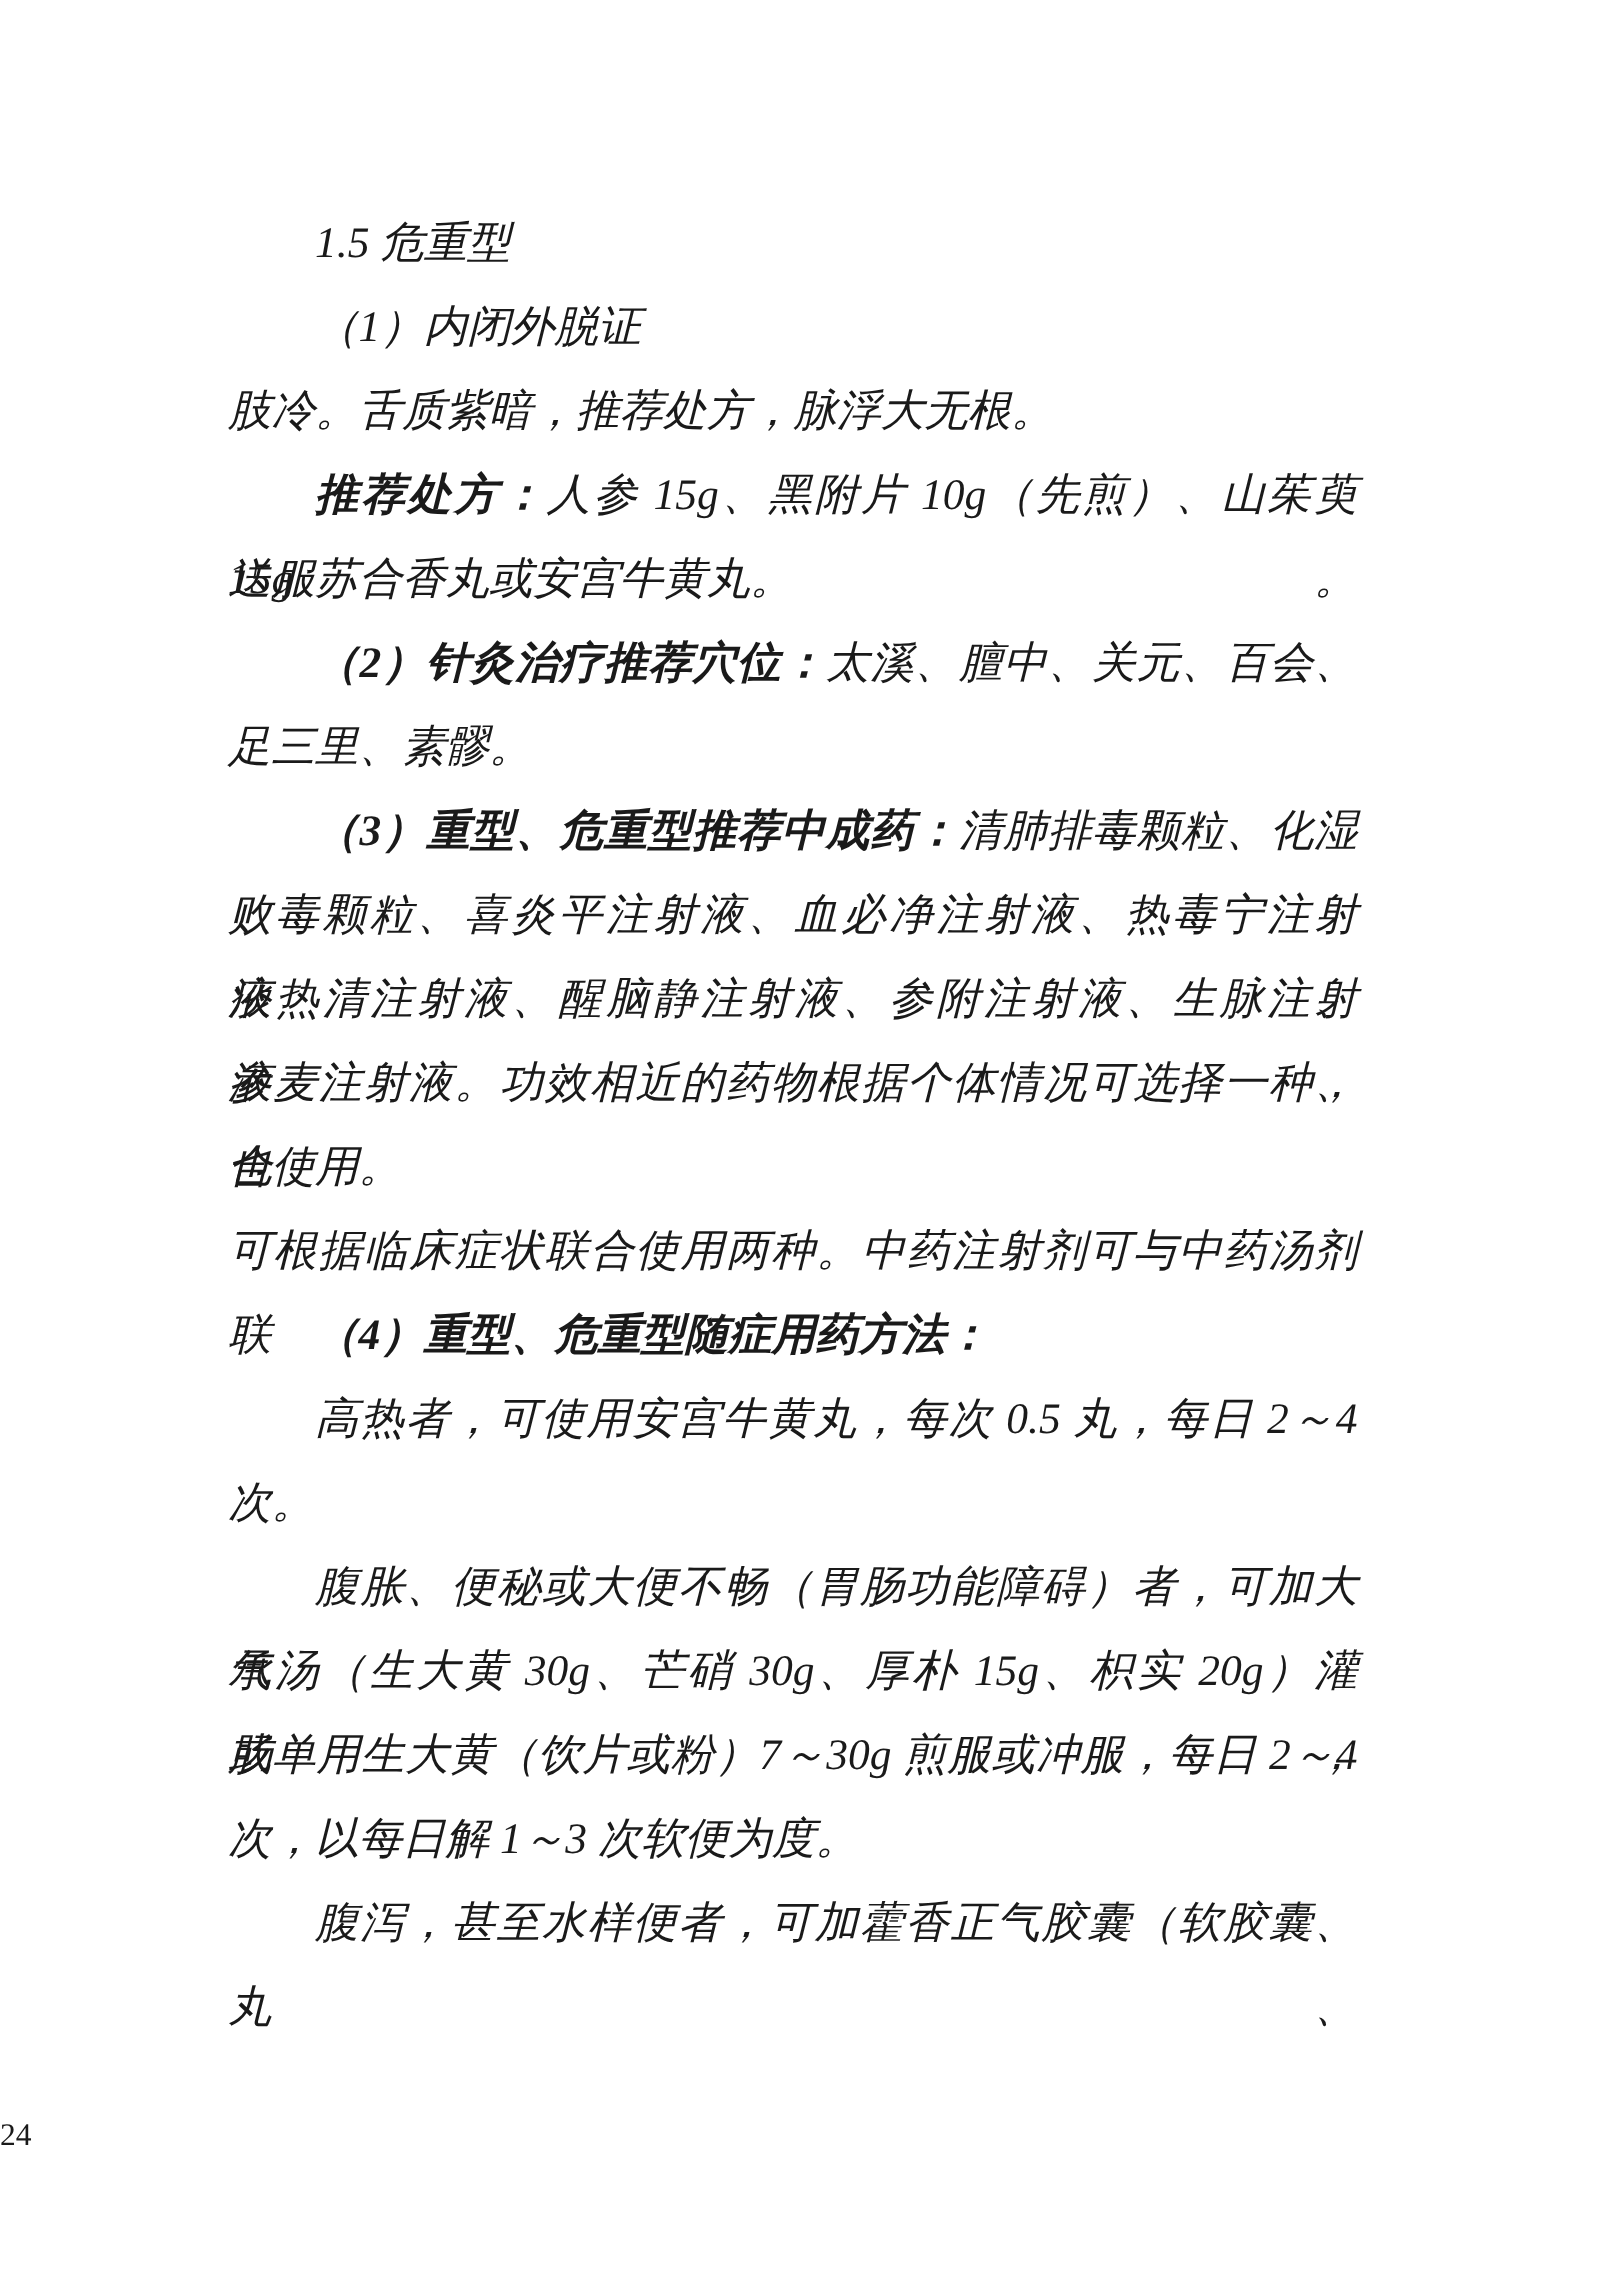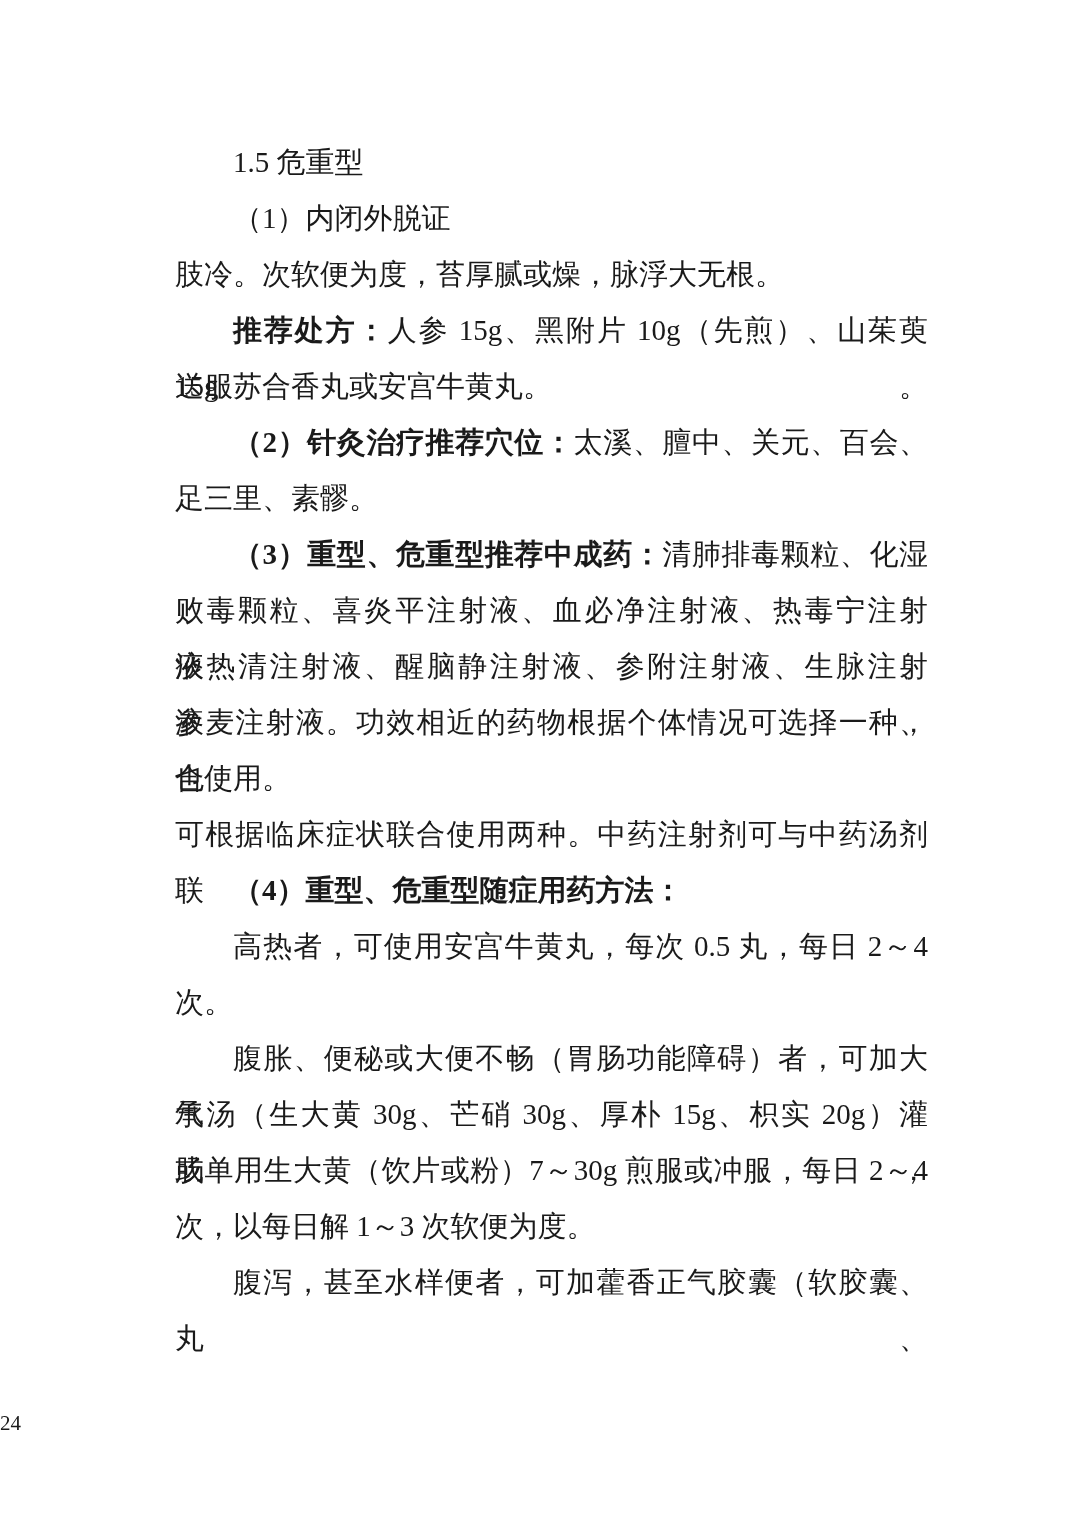--- a/index.html
+++ b/index.html
@@ -11,22 +11,23 @@
     height: 1527px;
     background: #ffffff;
     position: relative;
     overflow: hidden;
     font-family: "Liberation Serif", "DejaVu Serif", serif;
     color: #1a1a1a;
   }
   .doc-body {
     position: absolute;
     top: 134px;
-    left: 175px;
+    left: 152px;
     width: 753px;
+    font-style: italic;
   }
   .line {
     font-size: 29px;
     line-height: 56px;
     height: 56px;
     white-space: nowrap;
     text-align: left;
     color: #1a1a1a;
   }
   .line.indent {
@@ -49,21 +50,21 @@
     line-height: 30px;
     color: #1a1a1a;
   }
 </style>
 </head>
 <body>
 
 <main class="doc-body">
     <div class="line indent"><span class="seg">1.5 危重型</span></div>
     <div class="line indent"><span class="seg">（1）内闭外脱证</span></div>
-    <div class="line"><span class="seg">肢冷。次软便为度，苔厚腻或燥，脉浮大无根。</span></div>
+    <div class="line"><span class="seg">肢冷。舌质紫暗，推荐处方，脉浮大无根。</span></div>
     <div class="line indent j"><span class="seg b">推荐处方：</span><span class="seg">人参 15g、黑附片 10g（先煎）、山茱萸 15g。</span></div>
     <div class="line"><span class="seg">送服苏合香丸或安宫牛黄丸。</span></div>
     <div class="line indent j"><span class="seg b">（2）针灸治疗推荐穴位：</span><span class="seg">太溪、膻中、关元、百会、</span></div>
     <div class="line"><span class="seg">足三里、素髎。</span></div>
     <div class="line indent j"><span class="seg b">（3）重型、危重型推荐中成药：</span><span class="seg">清肺排毒颗粒、化湿</span></div>
     <div class="line j"><span class="seg">败毒颗粒、喜炎平注射液、血必净注射液、热毒宁注射液、</span></div>
     <div class="line j"><span class="seg">痰热清注射液、醒脑静注射液、参附注射液、生脉注射液、</span></div>
     <div class="line j"><span class="seg">参麦注射液。功效相近的药物根据个体情况可选择一种，也</span></div>
     <div class="line"><span class="seg">合使用。</span></div>
     <div class="line j"><span class="seg">可根据临床症状联合使用两种。中药注射剂可与中药汤剂联</span></div>

